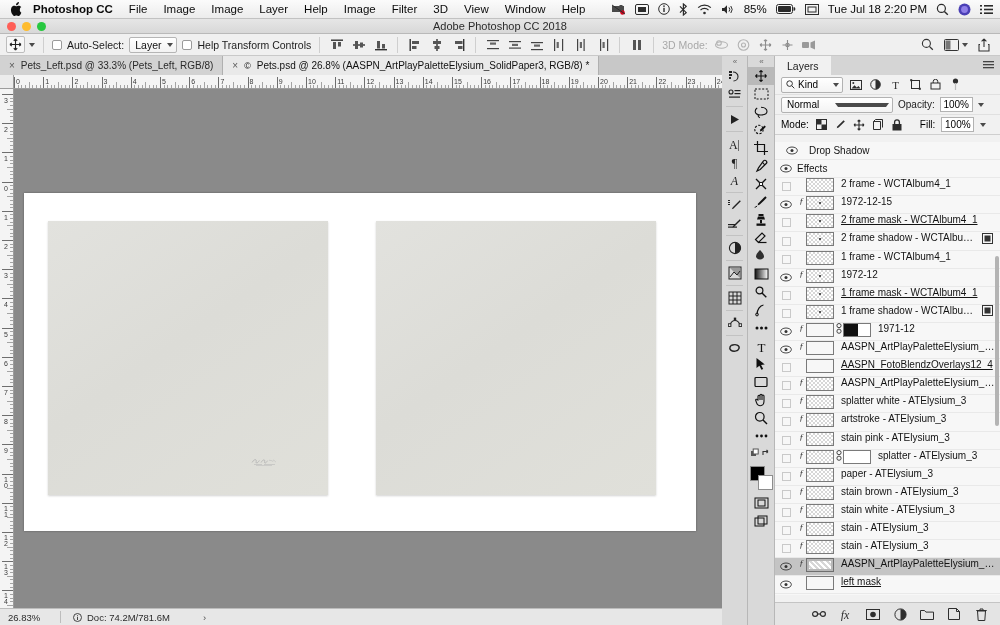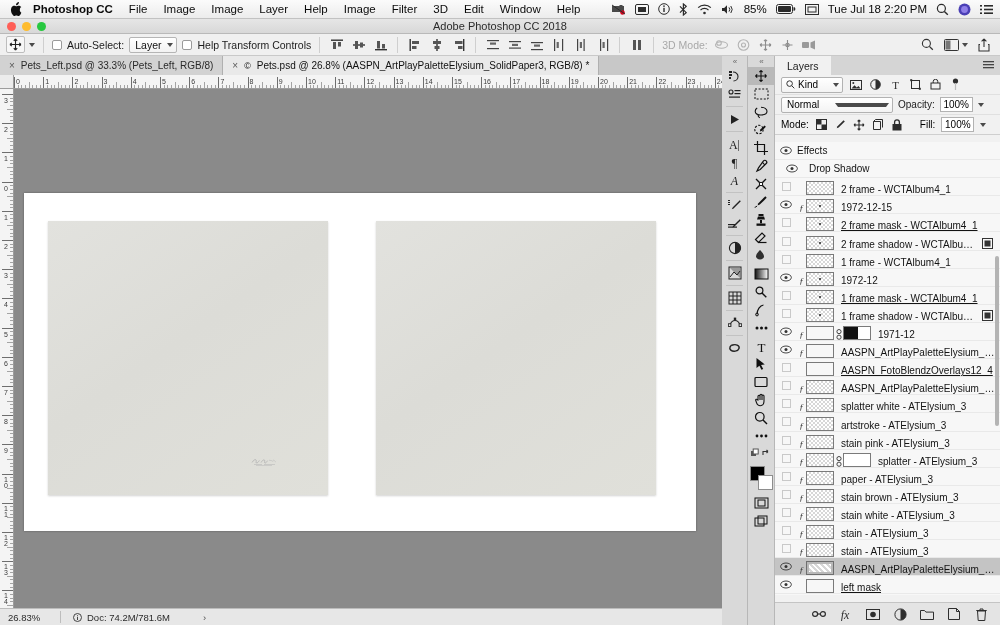--- a/index.html
+++ b/index.html
@@ -163,21 +163,21 @@
   .blendsel span { flex: 1; }
   .opc { font-size: 10px; color: #1b1b1b; white-space: nowrap; }
   .numbox { border: 1px solid #b2b2b2; background: #fff; height: 15px; width: 33px;
             font-size: 10px; display: flex; align-items: center; justify-content: center; }
   .lockrow { display: flex; align-items: center; height: 20px; padding: 0 6px; gap: 6px;
              border-bottom: 1px solid #cfcfcf; background: #f1f1f1; font-size: 10px; }
   .lockicon { width: 13px; height: 13px; display: flex; align-items: center; justify-content: center; }
 
   .layerlist { position: absolute; top: 86px; left: 0; width: 225px; height: 453px;
                background: #f7f7f7; overflow: hidden; }
-  .lrow { display: flex; align-items: flex-end; height: 18.1px; border-bottom: 1px solid #e9e9e9;
+  .lrow { display: flex; align-items: flex-start; height: 18.1px; border-bottom: 1px solid #e9e9e9;
           background: #f7f7f7; position: relative; }
   .lrow.selected { background: #c4c4c4; }
   .lrow .eye { width: 22px; height: 100%; display: flex; align-items: center; justify-content: center; }
   .lrow .fx { width: 9px; text-align: center; font-size: 9px; font-style: italic; color: #333;
               font-family: "Liberation Serif", serif; }
   .thumb { width: 28px; height: 14px; border: 1px solid #7a7a7a; flex: none;
            background-image: linear-gradient(45deg,#d7d7d7 25%,transparent 25%,transparent 75%,#d7d7d7 75%),
                              linear-gradient(45deg,#d7d7d7 25%,#fff 25%,#fff 75%,#d7d7d7 75%);
            background-size: 4px 4px; background-position: 0 0, 2px 2px; position: relative; }
   .thumb.mask-lr { background: linear-gradient(90deg,#8d8d8d 0 40%,#f0f0f0 40% 100%); background-image: none; }
@@ -223,21 +223,21 @@
     </span>
     <span class="mi bold">Photoshop CC</span>
     <span class="mi">File</span>
     <span class="mi">Image</span>
     <span class="mi">Image</span>
     <span class="mi">Layer</span>
     <span class="mi">Help</span>
     <span class="mi">Image</span>
     <span class="mi">Filter</span>
     <span class="mi">3D</span>
-    <span class="mi">Edit</span>
+    <span class="mi">View</span>
     <span class="mi">Window</span>
     <span class="mi">Help</span>
 
     <div class="right">
       <span>
         <svg width="15" height="11" viewBox="0 0 15 11">
             <path fill="#2b2b2b" d="M1 2h7l1-1h2l1 1h1v6H1z" opacity=".85"></path>
             <circle cx="11.5" cy="8.5" r="2.3" fill="#d0021b"></circle>
             <path stroke="#2b2b2b" stroke-width="1" d="M1 1l13 9"></path>
           </svg>
@@ -1275,36 +1275,36 @@
             <path fill="none" stroke="#2d2d2d" stroke-width="1.3" d="M2.6 5V3.2a2.4 2.4 0 0 1 4.8 0V5"></path>
           </svg>
         </div>
       <span style="margin-left:10px">Fill:</span>
       <div class="numbox">100%</div>
       <span class="caret"></span>
     </div>
 
     <div class="layerlist" id="layerlist">
       <div class="effrow">
+        <span class="eye2" style="width:34px">
+          <svg width="12" height="9" viewBox="0 0 12 9">
+              <ellipse cx="6" cy="4.5" rx="5.4" ry="3.5" fill="none" stroke="#333" stroke-width=".9"></ellipse>
+              <circle cx="6" cy="4.5" r="1.5" fill="#333"></circle>
+            </svg>
+        </span>
+        <span class="lname" style="margin-left:0">Drop Shadow</span>
+      </div>
+      <div class="effrow">
         <span class="eye2">
           <svg width="12" height="9" viewBox="0 0 12 9">
               <ellipse cx="6" cy="4.5" rx="5.4" ry="3.5" fill="none" stroke="#333" stroke-width=".9"></ellipse>
               <circle cx="6" cy="4.5" r="1.5" fill="#333"></circle>
             </svg>
         </span>
         <span class="lname" style="margin-left:0">Effects</span>
-      </div>
-      <div class="effrow">
-        <span class="eye2" style="width:34px">
-          <svg width="12" height="9" viewBox="0 0 12 9">
-              <ellipse cx="6" cy="4.5" rx="5.4" ry="3.5" fill="none" stroke="#333" stroke-width=".9"></ellipse>
-              <circle cx="6" cy="4.5" r="1.5" fill="#333"></circle>
-            </svg>
-        </span>
-        <span class="lname" style="margin-left:0">Drop Shadow</span>
       </div>
 
     <div class="lrow">
           <span class="eye">
             <span style="display:block;width:9px;height:9px;border:1px solid #c9c9c9"></span>
           </span>
           <span class="fx"></span>
           <span class="thumb"></span>
           <span class="lname">2 frame - WCTAlbum4_1</span>
         </div>

